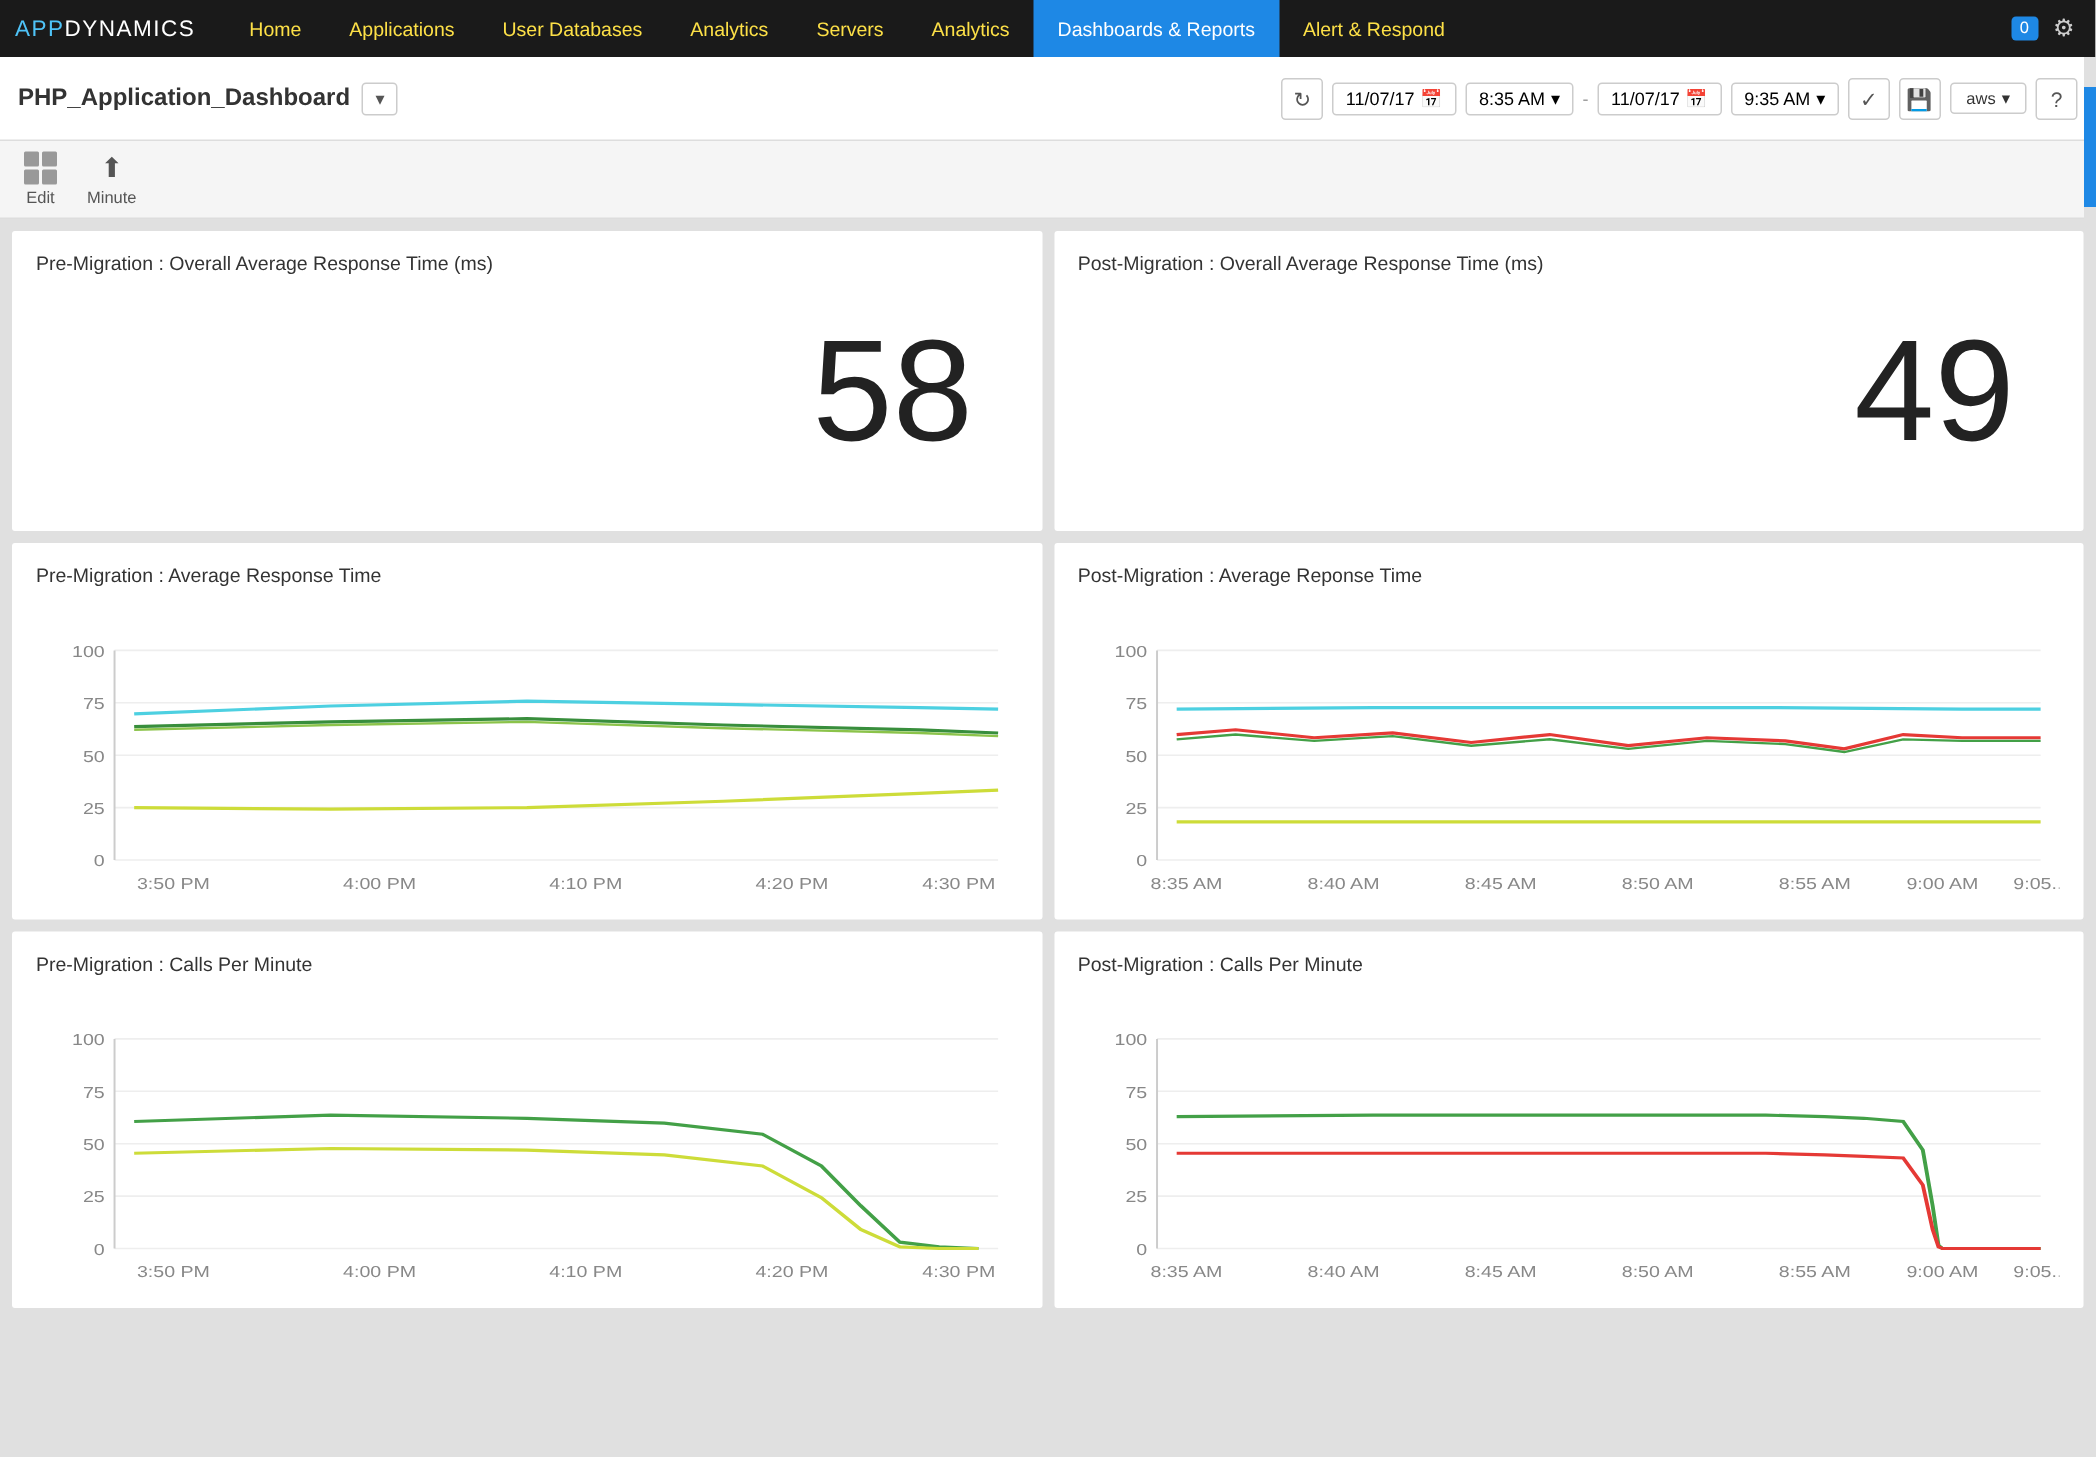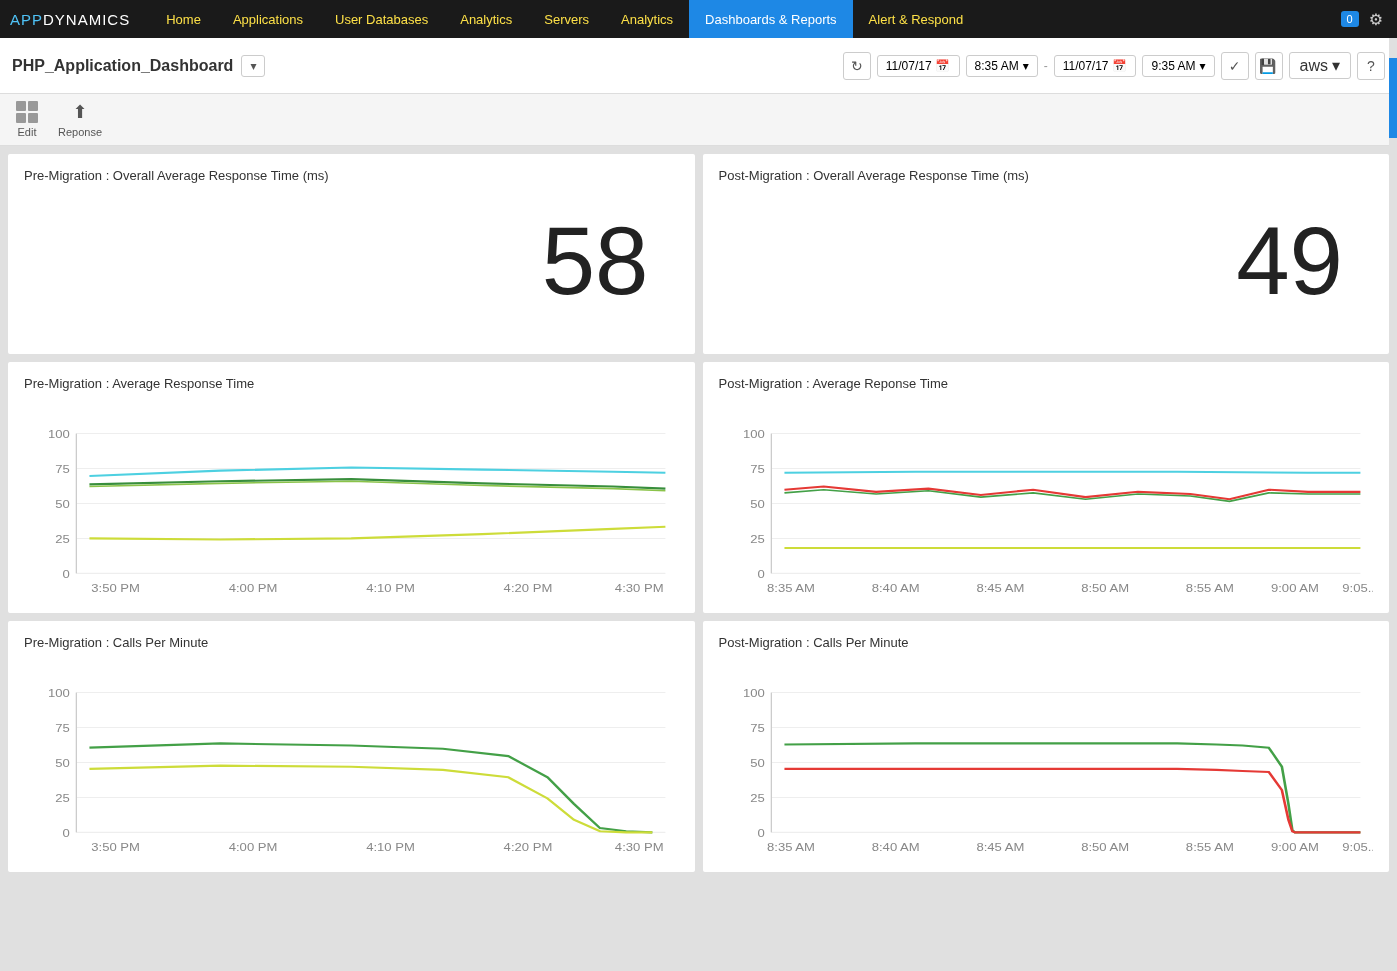--- a/index.html
+++ b/index.html
@@ -118,21 +118,21 @@
       color: #555;
       font-size: 14px;
     }
     .aws-btn {
       background: #fff;
       border: 1px solid #ccc;
       border-radius: 3px;
       padding: 3px 10px;
       cursor: pointer;
       color: #333;
-      font-size: 16px;
+      font-size: 11px;
       display: flex;
       align-items: center;
       gap: 4px;
     }
 
     
     .toolbar {
       background: #f5f5f5;
       border-bottom: 1px solid #ddd;
       height: 52px;
@@ -284,21 +284,21 @@
     <div class="edit-squares">
       <div class="edit-sq"></div>
       <div class="edit-sq"></div>
       <div class="edit-sq"></div>
       <div class="edit-sq"></div>
     </div>
     <span class="toolbar-item-label">Edit</span>
   </div>
   <div class="toolbar-item">
     <div style="font-size:18px; color:#555;">⬆</div>
-    <span class="toolbar-item-label">Reponse</span>
+    <span class="toolbar-item-label">Minute</span>
   </div>
 </div>
 
 <div class="main-content">
   <div class="dashboard-grid">
 
     <div class="widget">
       <div class="widget-title">Pre-Migration : Overall Average Response Time (ms)</div>
       <div class="widget-big-number">58</div>
     </div>

